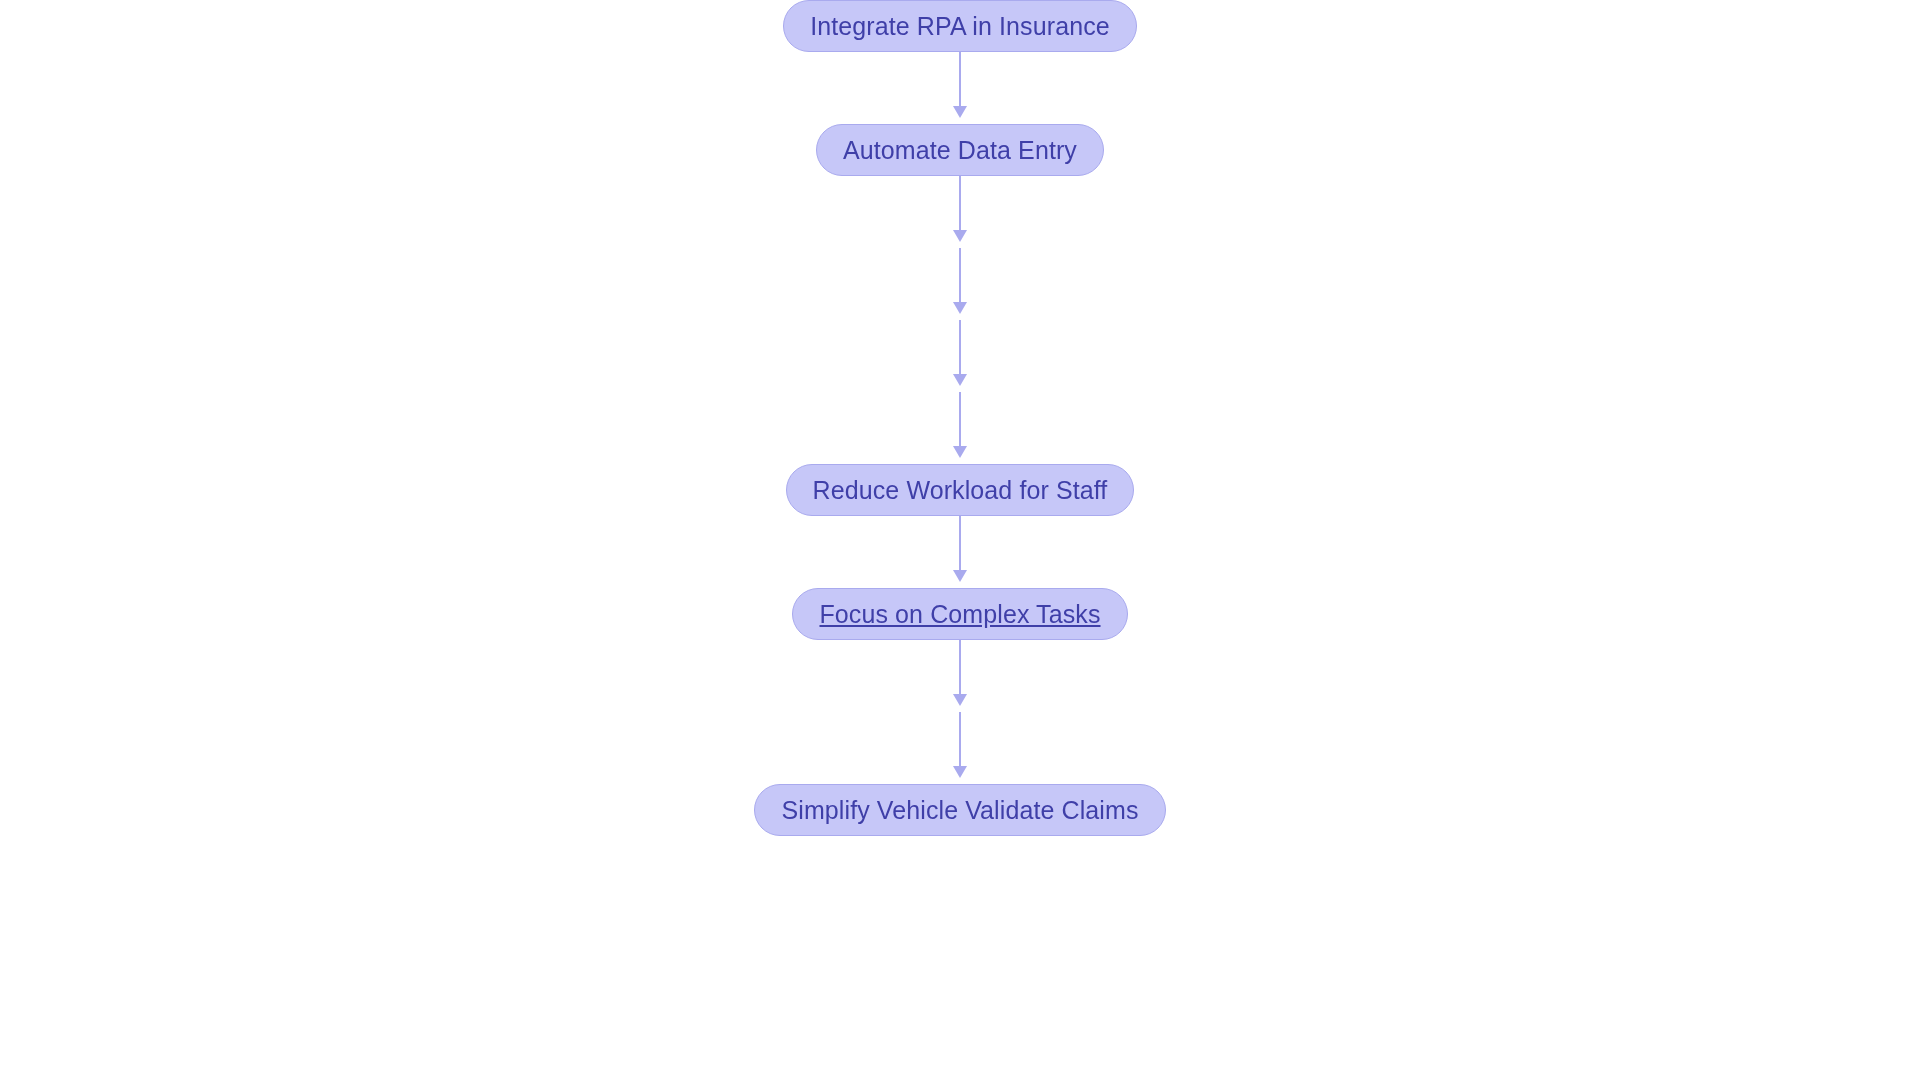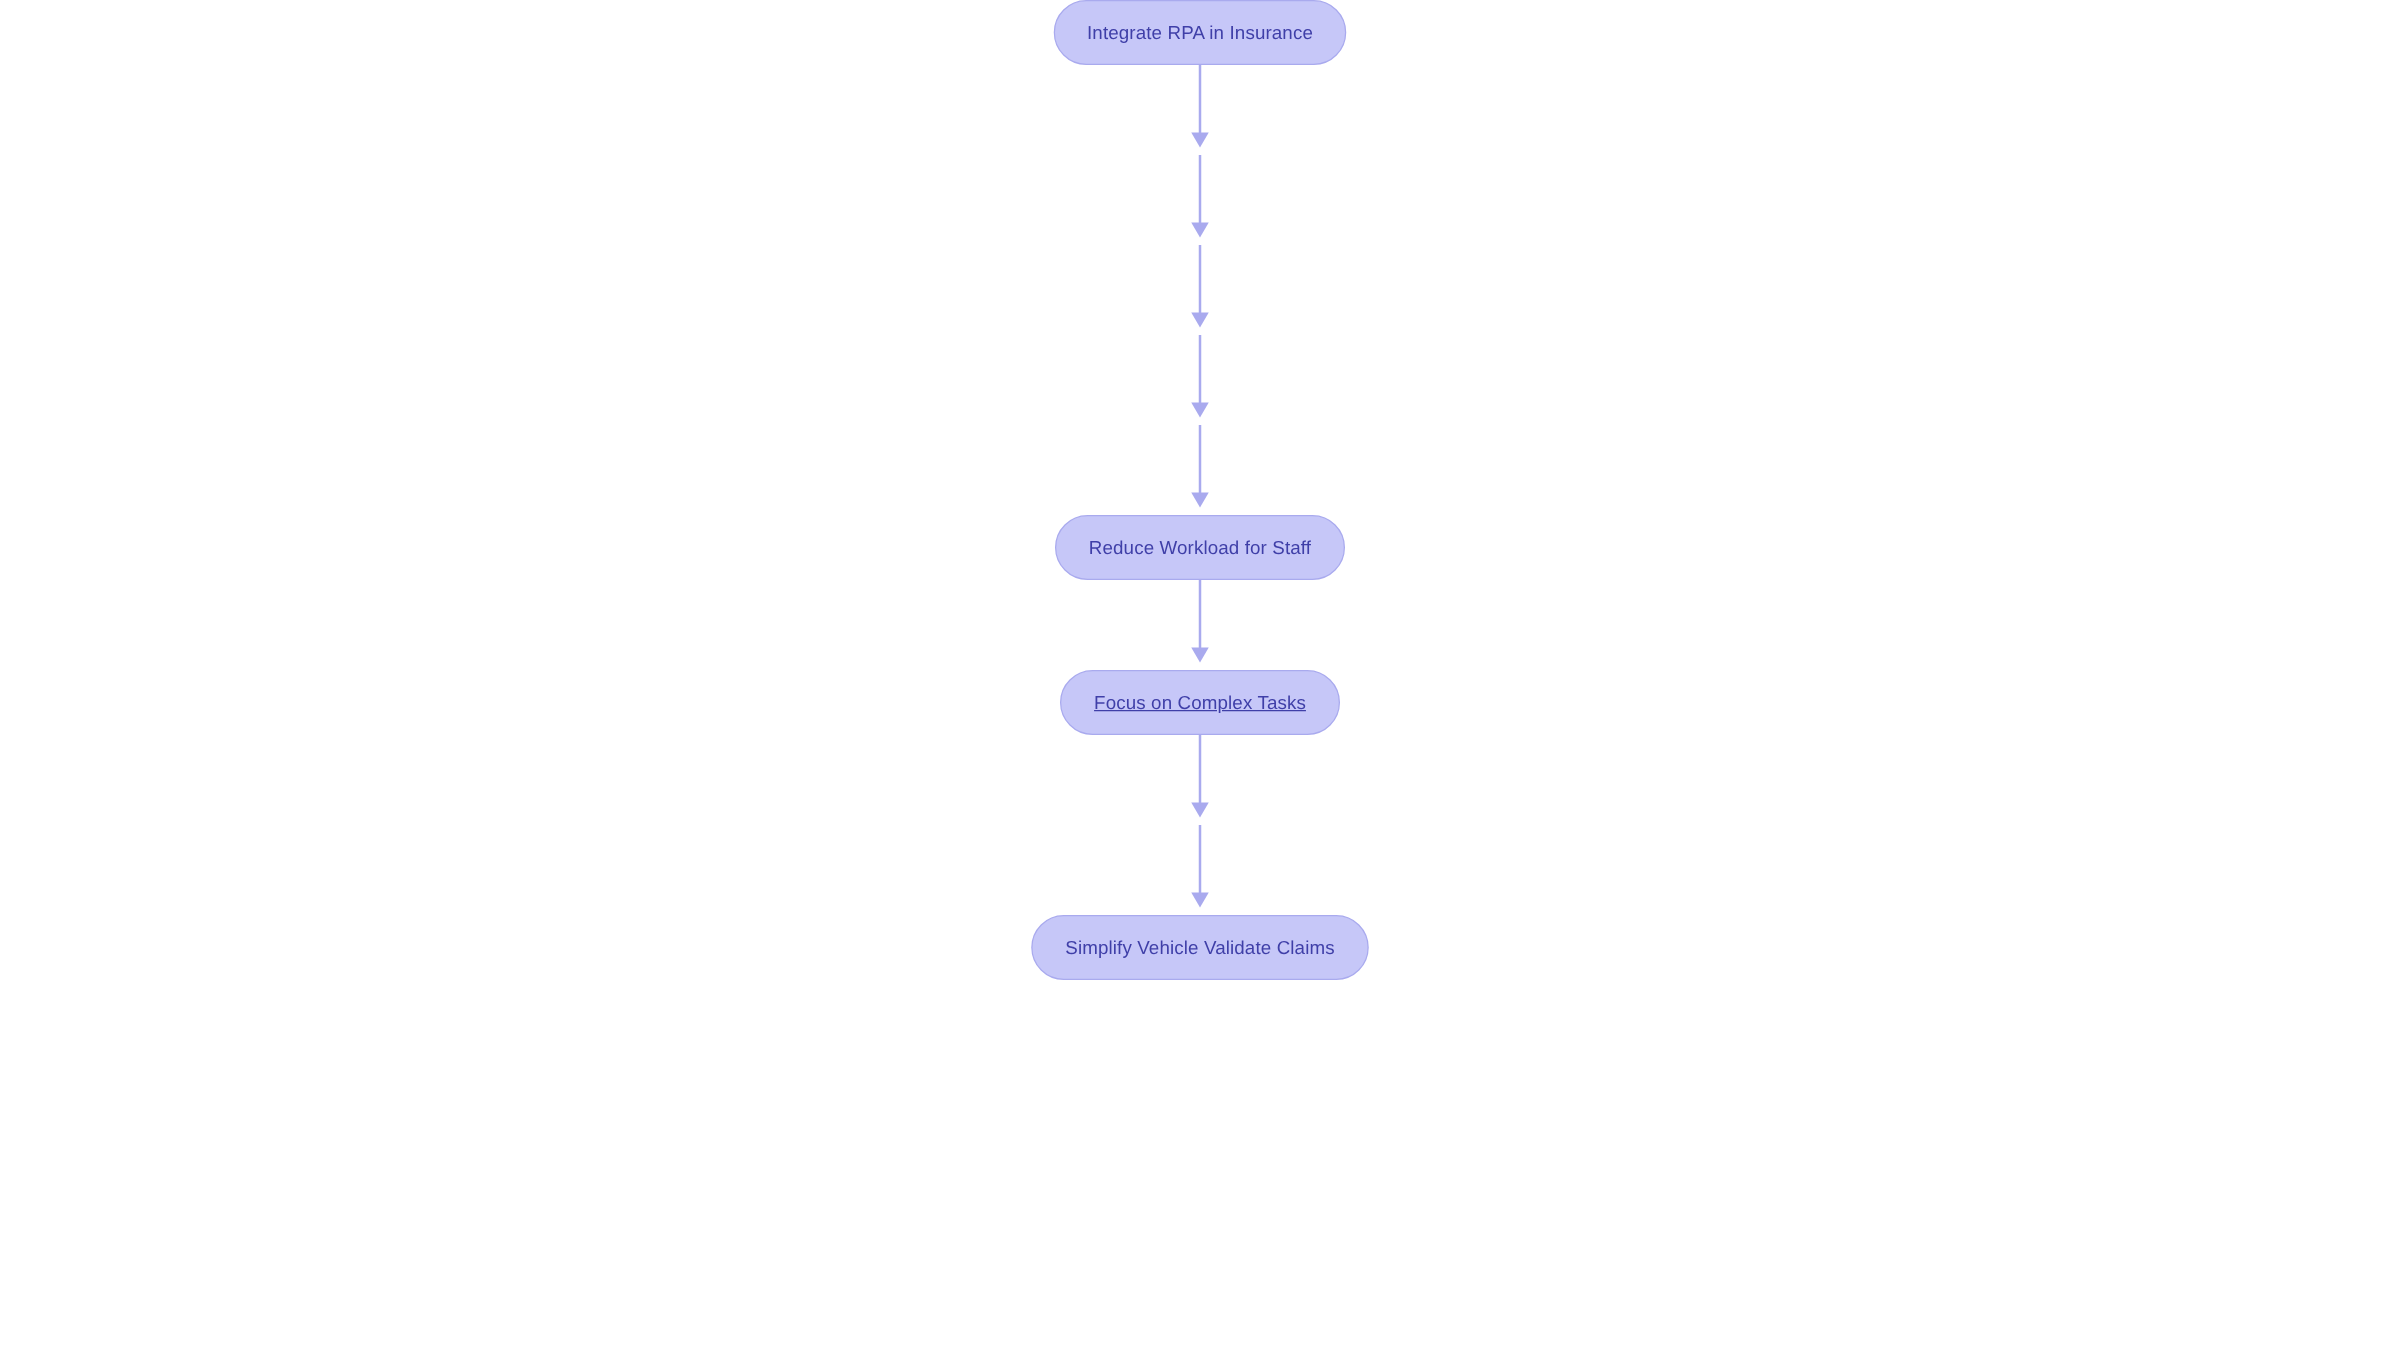--- a/index.html
+++ b/index.html
@@ -35,21 +35,21 @@
   .flow-node {
     box-sizing: border-box;
     height: 52px;
     display: flex;
     align-items: center;
     justify-content: center;
     background: #c6c7f8;
     border: 1px solid #a9aaee;
     border-radius: 26px;
     color: #3f3fa8;
-    font-size: 15px;
+    font-size: 25px;
     font-weight: 400;
     letter-spacing: 0.1px;
     white-space: nowrap;
     padding: 0 26px;
   }
 
   .node-label {
     display: block;
     line-height: 1;
   }
@@ -92,20 +92,23 @@
 
     <div class="flow-node" style="background: rgb(198, 199, 248); border-color: rgb(169, 170, 238); color: rgb(63, 63, 168);">
       <span class="node-label">Integrate RPA in Insurance</span>
     </div>
 
     <div class="flow-connector">
       <span class="connector-line" style="background: rgb(169, 170, 238);"></span>
       <span class="connector-head" style="border-top-color: rgb(169, 170, 238);"></span>
     </div>
 
+    <div class="flow-node" style="background: rgb(198, 199, 248); border-color: rgb(169, 170, 238); color: rgb(63, 63, 168);">
+      <span class="node-label">Automate Data Entry</span>
+    </div>
 
     <div class="flow-connector">
       <span class="connector-line" style="background: rgb(169, 170, 238);"></span>
       <span class="connector-head" style="border-top-color: rgb(169, 170, 238);"></span>
     </div>
 
 
     <div class="flow-connector">
       <span class="connector-line" style="background: rgb(169, 170, 238);"></span>
       <span class="connector-head" style="border-top-color: rgb(169, 170, 238);"></span>

